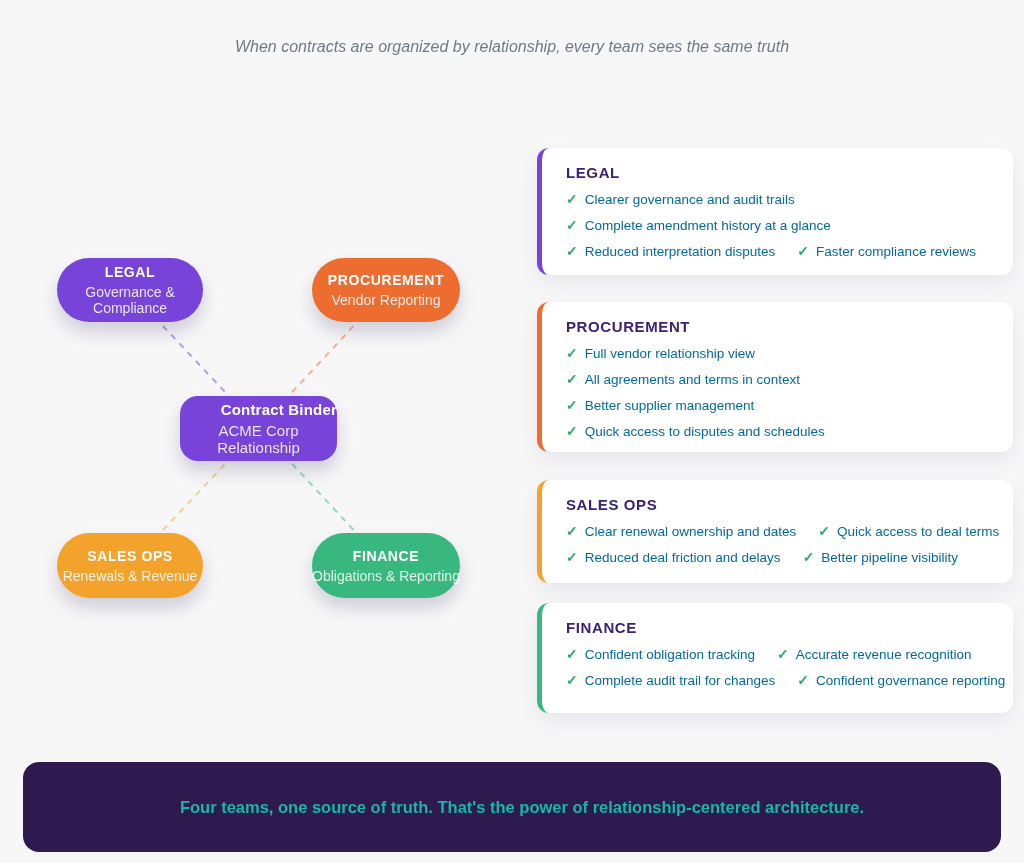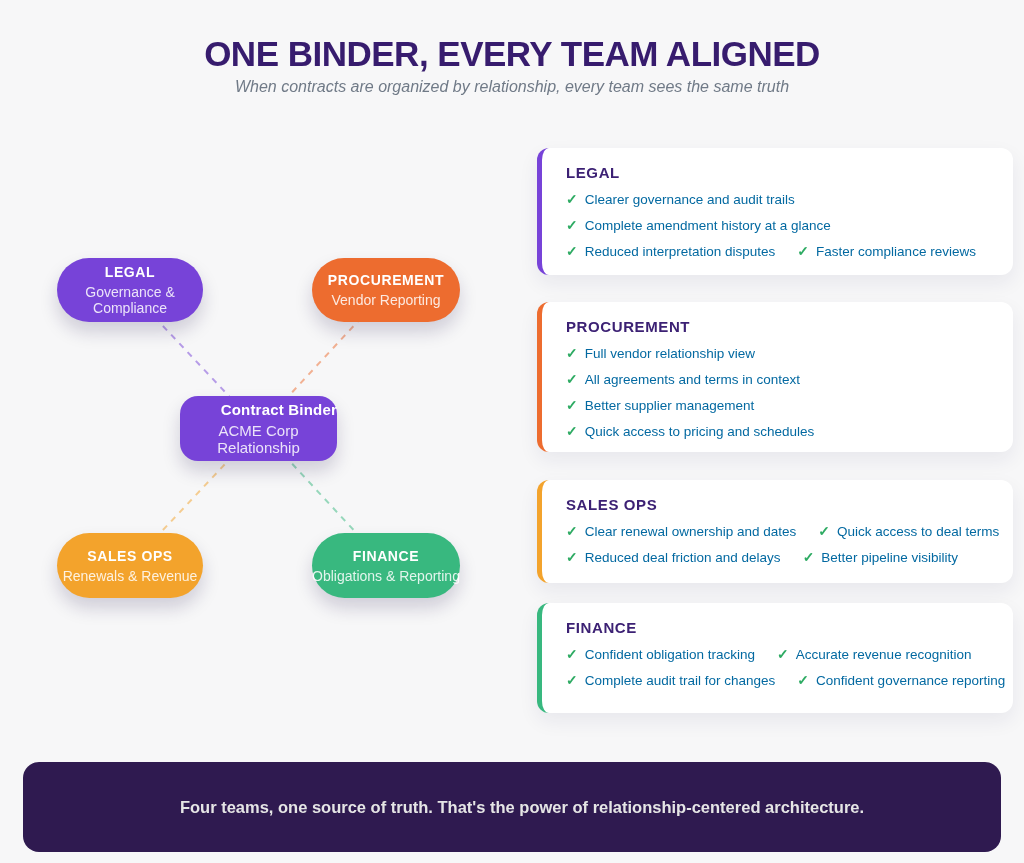--- a/index.html
+++ b/index.html
@@ -66,29 +66,28 @@
   .benefit-item { display: flex; align-items: baseline; gap: 7px; white-space: nowrap; }
   .check { color: #2eab63; font-size: 14px; font-weight: 700; }
   .benefit-text { font-size: 13.5px; color: #0369a1; line-height: 18px; }
 
   
   .banner {
     position: absolute; left: 23px; top: 762px; width: 978px; height: 90px;
     background: var(--accent, #2f1a50); border-radius: 16px;
     display: flex; align-items: center; justify-content: center;
   }
-  .banner-text { color: #e5e5e5; font-size: 16.5px; font-weight: 700; text-align: right; margin-left: 20px; }
+  .banner-text { color: #14b8a6; font-size: 16.5px; font-weight: 700; text-align: right; margin-left: 20px; }
 </style>
 </head>
 <body>
 
 <div class="canvas">
 
   <div class="header">
-    <div class="title">ONE BINDER, EVERY TEAM ALIGNED</div>
     <div class="subtitle">When contracts are organized by relationship, every team sees the same truth</div>
   </div>
 
   <svg class="lines" width="1024" height="863" viewBox="0 0 1024 863">
     <line x1="130" y1="291" x2="259" y2="428" stroke="#7743d8"></line>
     <line x1="386" y1="291" x2="259" y2="428" stroke="#ed6c2f"></line>
     <line x1="130" y1="565" x2="259" y2="428" stroke="#f3a32c"></line>
     <line x1="386" y1="565" x2="259" y2="428" stroke="#38b87f"></line>
   </svg>
 
@@ -155,21 +154,21 @@
     </div>
     <div class="benefit-row">
       <span class="benefit-item">
         <span class="check">✓</span>
         <span class="benefit-text">Better supplier management</span>
       </span>
     </div>
     <div class="benefit-row">
       <span class="benefit-item">
         <span class="check">✓</span>
-        <span class="benefit-text">Quick access to pricing and schedules</span>
+        <span class="benefit-text">Quick access to disputes and schedules</span>
       </span>
     </div>
   </div>
 
   <div class="card card-salesops" style="--accent: #f3a32c;">
     <div class="card-heading">SALES OPS</div>
     <div class="benefit-row">
       <span class="benefit-item">
         <span class="check">✓</span>
         <span class="benefit-text">Clear renewal ownership and dates</span>

